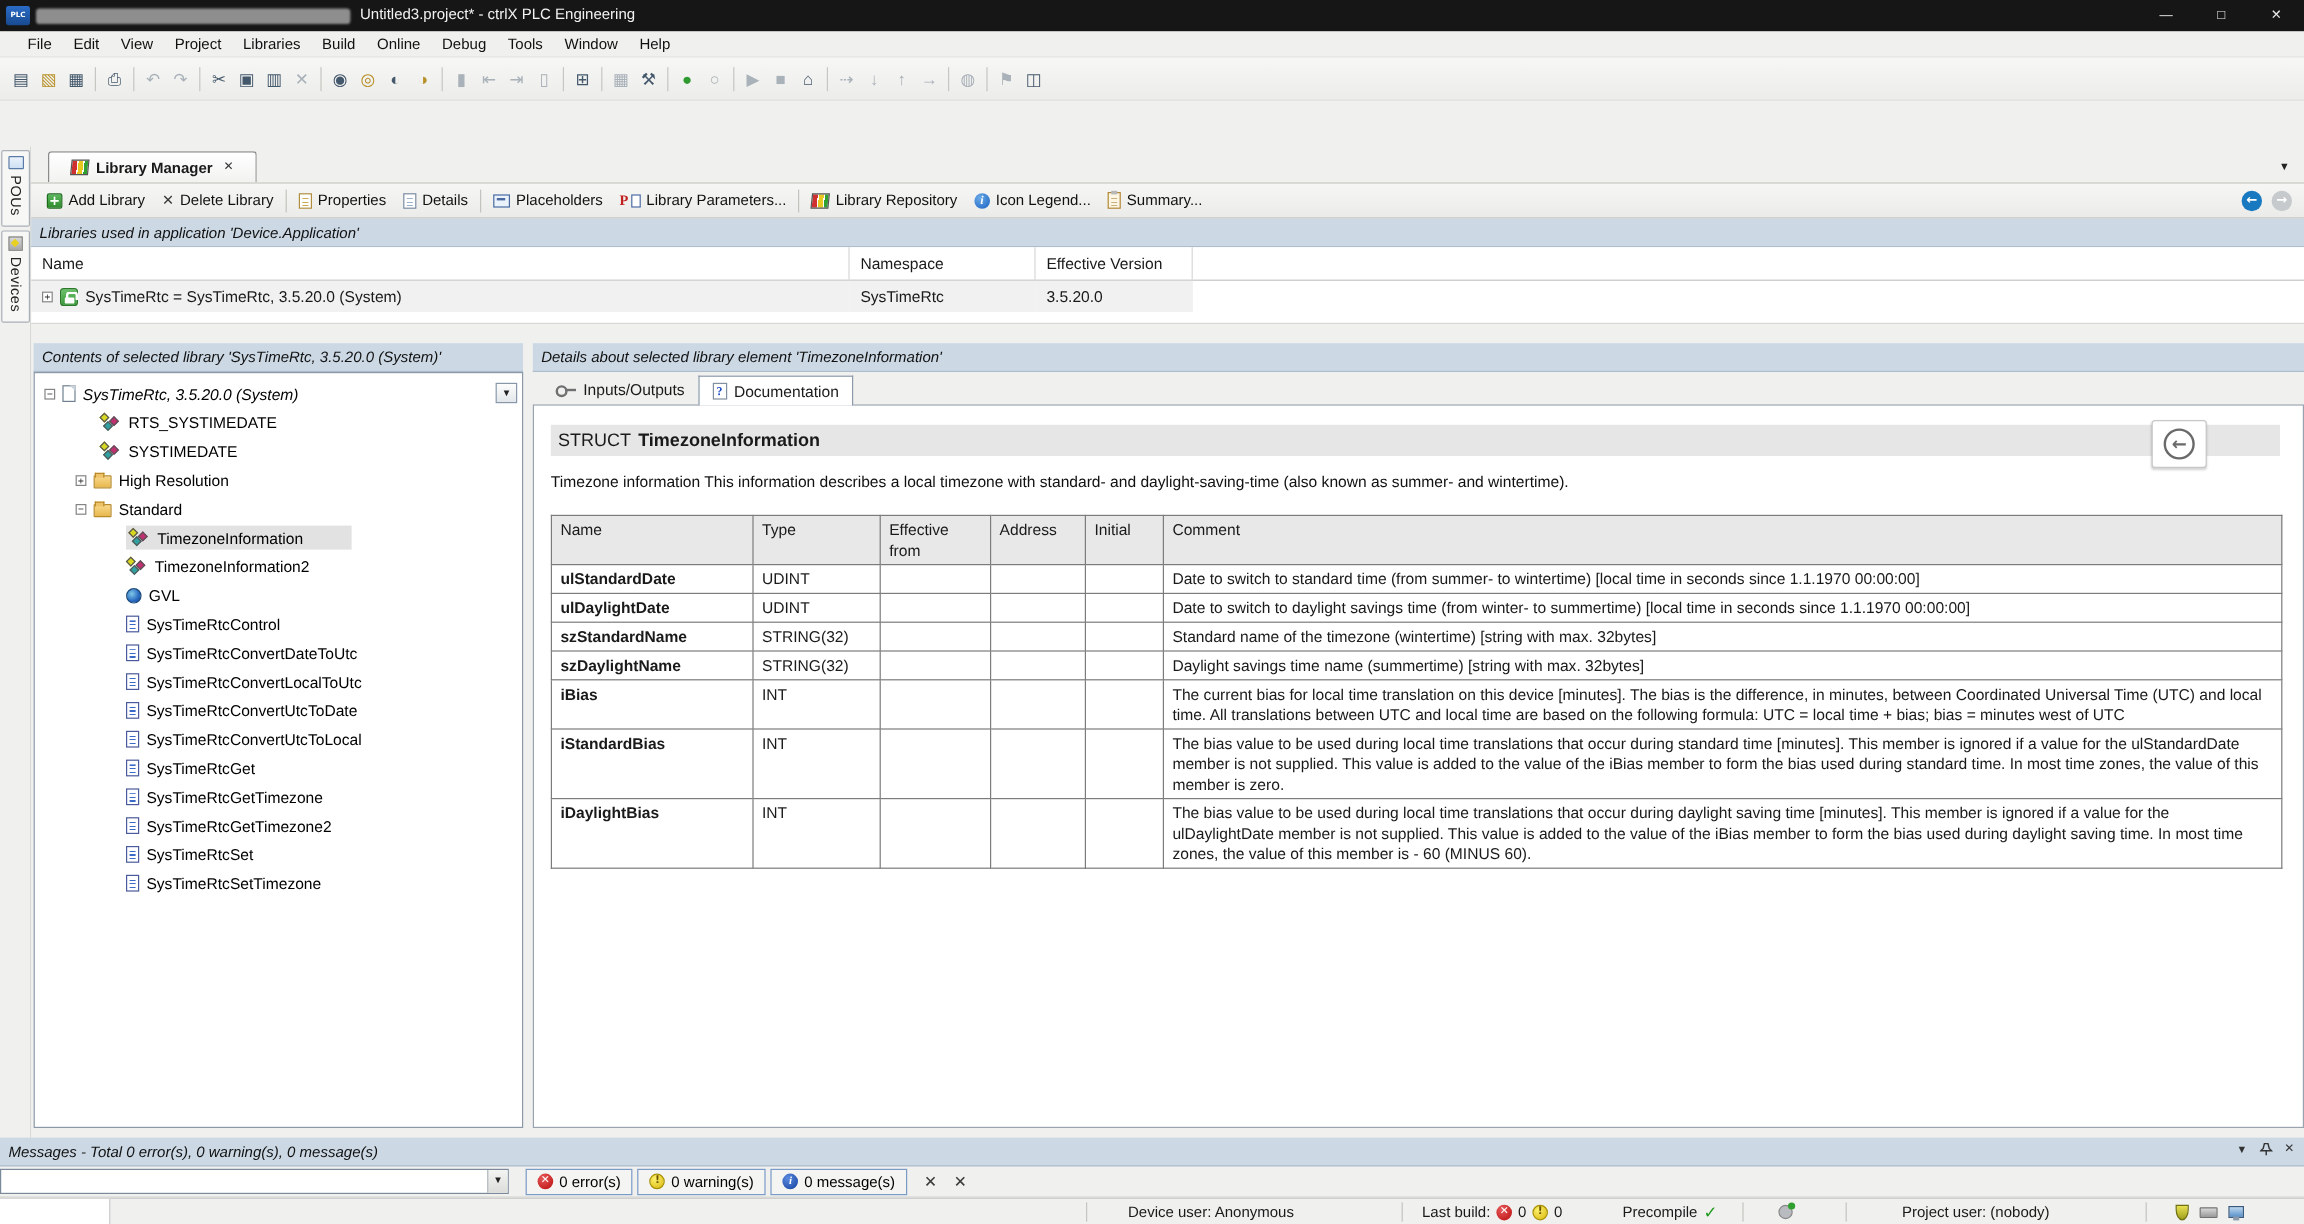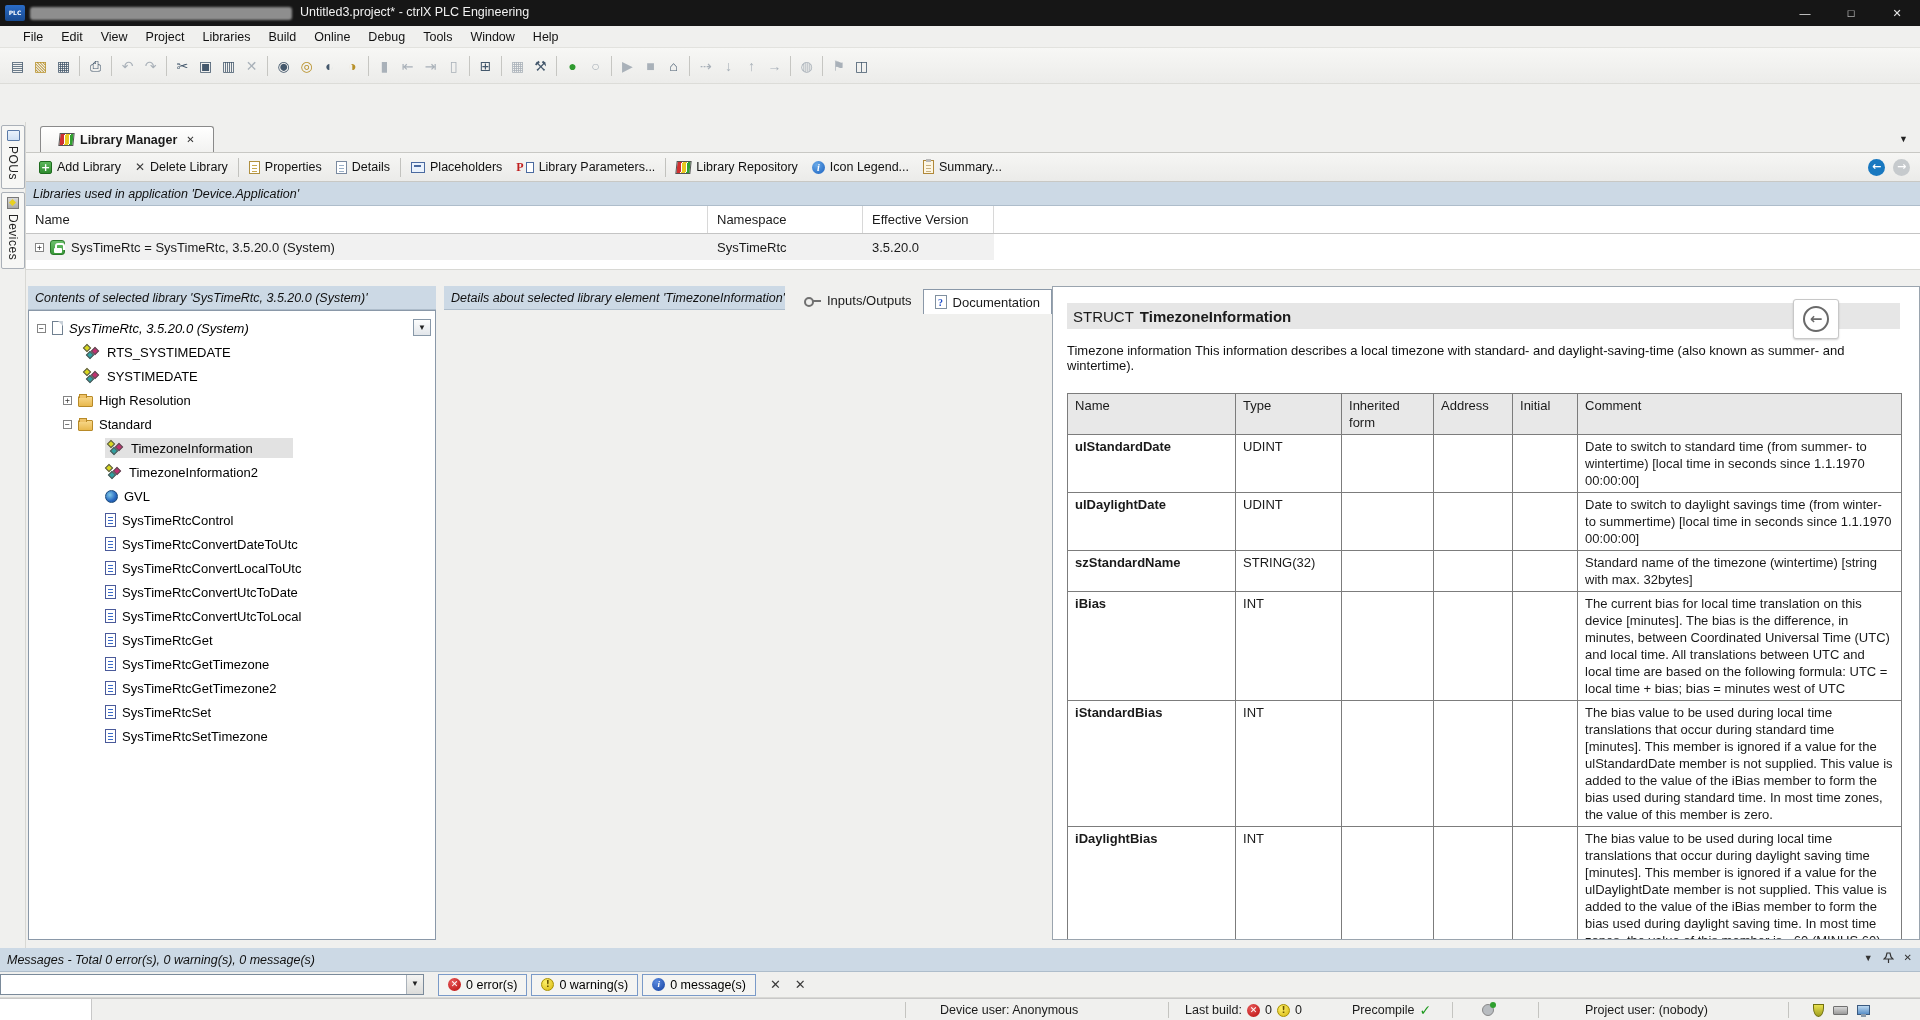--- a/index.html
+++ b/index.html
@@ -88,21 +88,21 @@
   .i-lock { width:15px; height:15px; background:linear-gradient(#6cc06c,#3a9a3a); border:1px solid #2a7a2a; border-radius:3px; position:relative; flex:none; }
   .i-lock::before { content:""; position:absolute; left:4px; top:2px; width:6px; height:5px; border:2px solid #fff; border-bottom:none; border-radius:3px 3px 0 0; }
   .i-lock::after { content:""; position:absolute; left:3px; top:7px; width:8px; height:5px; background:#fff; border-radius:1px; }
 
   .gap16 { height:16px; background:#f0f0ee; }
 
   
   .panels { flex:1; display:flex; min-height:0; padding:0 0 8px 2px; background:#f0f0ee; }
   .left-panel { width:408px; display:flex; flex-direction:column; }
   .splitter { width:8px; background:#f0f0ee; }
-  .right-panel { flex:1; display:flex; flex-direction:row; min-width:0; }
+  .right-panel { flex:1; display:flex; flex-direction:column; min-width:0; }
   .panel-hdr { height:24px; }
 
   .treebox { flex:1; background:#fff; border:1px solid #8a98a8; position:relative; padding-top:5px; overflow:hidden; }
   .tree-row { height:24px; display:flex; align-items:center; gap:6px; font-size:13px; white-space:nowrap; }
   .pl-root { padding-left:8px; } .pl-l1e { padding-left:34px; } .pl-l1 { padding-left:54px; } .pl-l2 { padding-left:76px; }
   .tl { color:#000; }
   .it { font-style:italic; }
   .selwrap { display:flex; align-items:center; gap:6px; background:#e2e2e2; padding:2px 40px 2px 2px; }
   .tree-dd { position:absolute; right:4px; top:8px; width:18px; height:17px; background:linear-gradient(#fdfdfd,#e2e6ea); border:1px solid #8898a8; font-size:8px; text-align:center; line-height:16px; color:#222; }
   .icon-struct { position:relative; width:18px; height:16px; flex:none; }
@@ -476,21 +476,21 @@
                   <col style="width:106px">
                   <col style="width:92px">
                 <col style="width:79px">
                   <col style="width:65px">
                   <col>
               </colgroup>
               <thead>
                 <tr>
                   <th>Name</th>
                   <th>Type</th>
-                  <th>Inherited form</th>
+                  <th>Effective from</th>
                   <th>Address</th>
                   <th>Initial</th>
                   <th>Comment</th>
                 </tr>
               </thead>
               <tbody>
                 <tr>
                   <td class="nm">ulStandardDate</td>
                   <td>UDINT</td>
                   <td></td>
@@ -506,20 +506,28 @@
                   <td></td>
                   <td>Date to switch to daylight savings time (from winter- to summertime) [local time in seconds since 1.1.1970 00:00:00]</td>
                 </tr>
                 <tr>
                   <td class="nm">szStandardName</td>
                   <td>STRING(32)</td>
                   <td></td>
                   <td></td>
                   <td></td>
                   <td>Standard name of the timezone (wintertime) [string with max. 32bytes]</td>
+                </tr>
+                <tr>
+                  <td class="nm">szDaylightName</td>
+                  <td>STRING(32)</td>
+                  <td></td>
+                  <td></td>
+                  <td></td>
+                  <td>Daylight savings time name (summertime) [string with max. 32bytes]</td>
                 </tr>
                 <tr>
                   <td class="nm">iBias</td>
                   <td>INT</td>
                   <td></td>
                   <td></td>
                   <td></td>
                   <td>The current bias for local time translation on this device [minutes]. The bias is the difference, in minutes, between Coordinated Universal Time (UTC) and local time. All translations between UTC and local time are based on the following formula: UTC = local time + bias; bias = minutes west of UTC</td>
                 </tr>
                 <tr>

